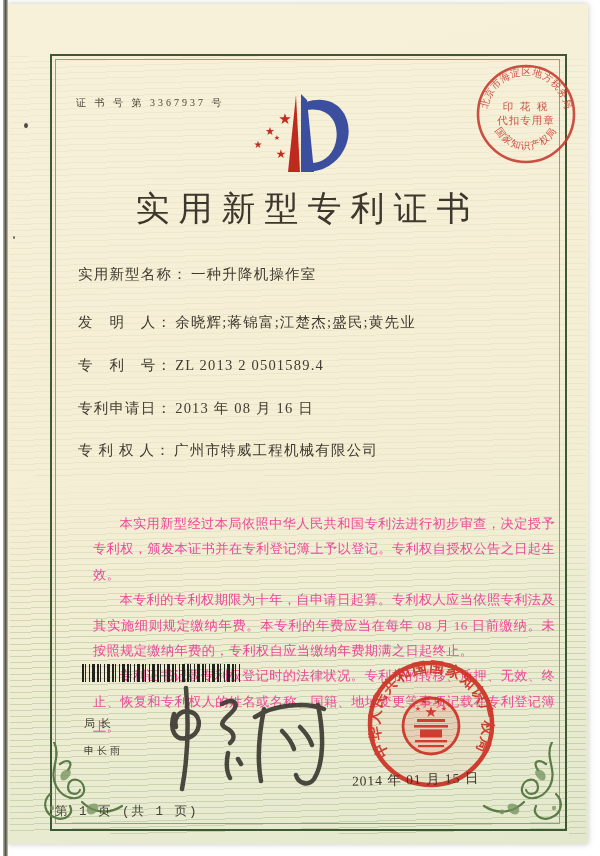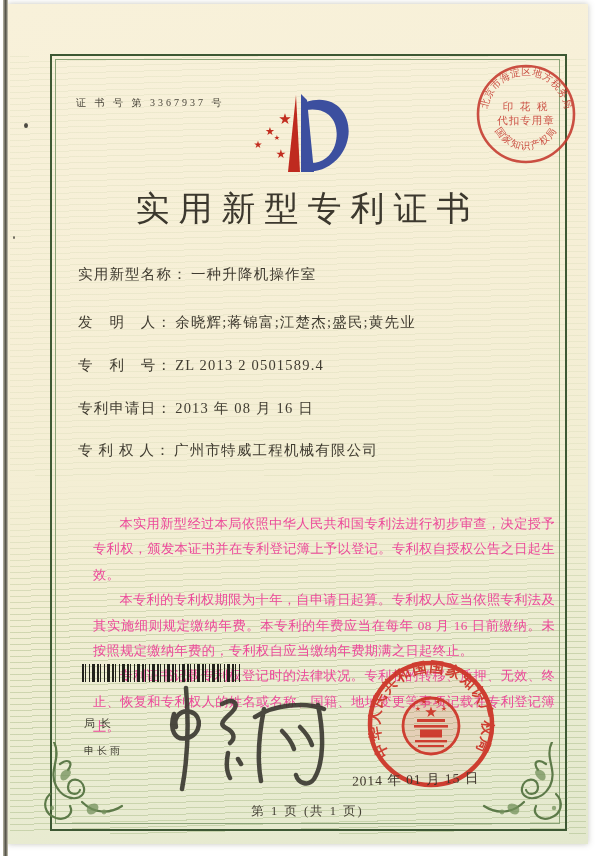--- a/index.html
+++ b/index.html
@@ -32,22 +32,22 @@
   .row{position:absolute;left:78px;font-size:14.5px;letter-spacing:1.2px;color:#403c31;white-space:nowrap;}
   .row .val{margin-left:3px;}
   .body-text{position:absolute;left:76px;top:511px;width:462px;
          font-size:13.2px;line-height:25.4px;color:#ec4899;letter-spacing:.4px;text-align:justify;margin-left:17px;}
   .body-text p{margin:0;text-indent:2em;}
   .barcode{position:absolute;left:82px;top:664px;width:158px;height:18px;
          background:repeating-linear-gradient(90deg,#23231d 0 2px,transparent 2px 3px,#23231d 3px 4px,transparent 4px 7px,#23231d 7px 8px,transparent 8px 10px,#23231d 10px 13px,transparent 13px 15px);}
   .signer-title{position:absolute;left:84px;top:716px;font-size:11px;letter-spacing:5px;color:#3b382e;}
   .signer-name{position:absolute;left:84px;top:744px;font-size:10px;letter-spacing:3px;color:#3b382e;}
   .signature{position:absolute;left:158px;top:682px;}
-  .footer{position:absolute;left:55px;top:803px;width:505px;text-align:center;
-         font-size:12.5px;letter-spacing:2px;color:#45413597;color:#454135;}
+  .footer{position:absolute;left:55px;top:803px;width:505px;
+         font-size:12.5px;letter-spacing:2px;color:#45413597;color:#454135;font-family:Liberation Mono, monospace;}
   .tax-stamp{position:absolute;left:470px;top:58px;opacity:.88;}
   .office-seal{position:absolute;left:366px;top:659px;opacity:.93;}
   .seal-date{position:absolute;left:352px;top:771px;font-size:13.5px;letter-spacing:1px;
          color:#3e352b;transform:rotate(-1.5deg);}
   .flourish{position:absolute;}
   .fl-left{left:40px;top:742px;}
   .fl-right{left:474px;top:742px;transform:scaleX(-1);}
 </style>
 </head>
 <body>

